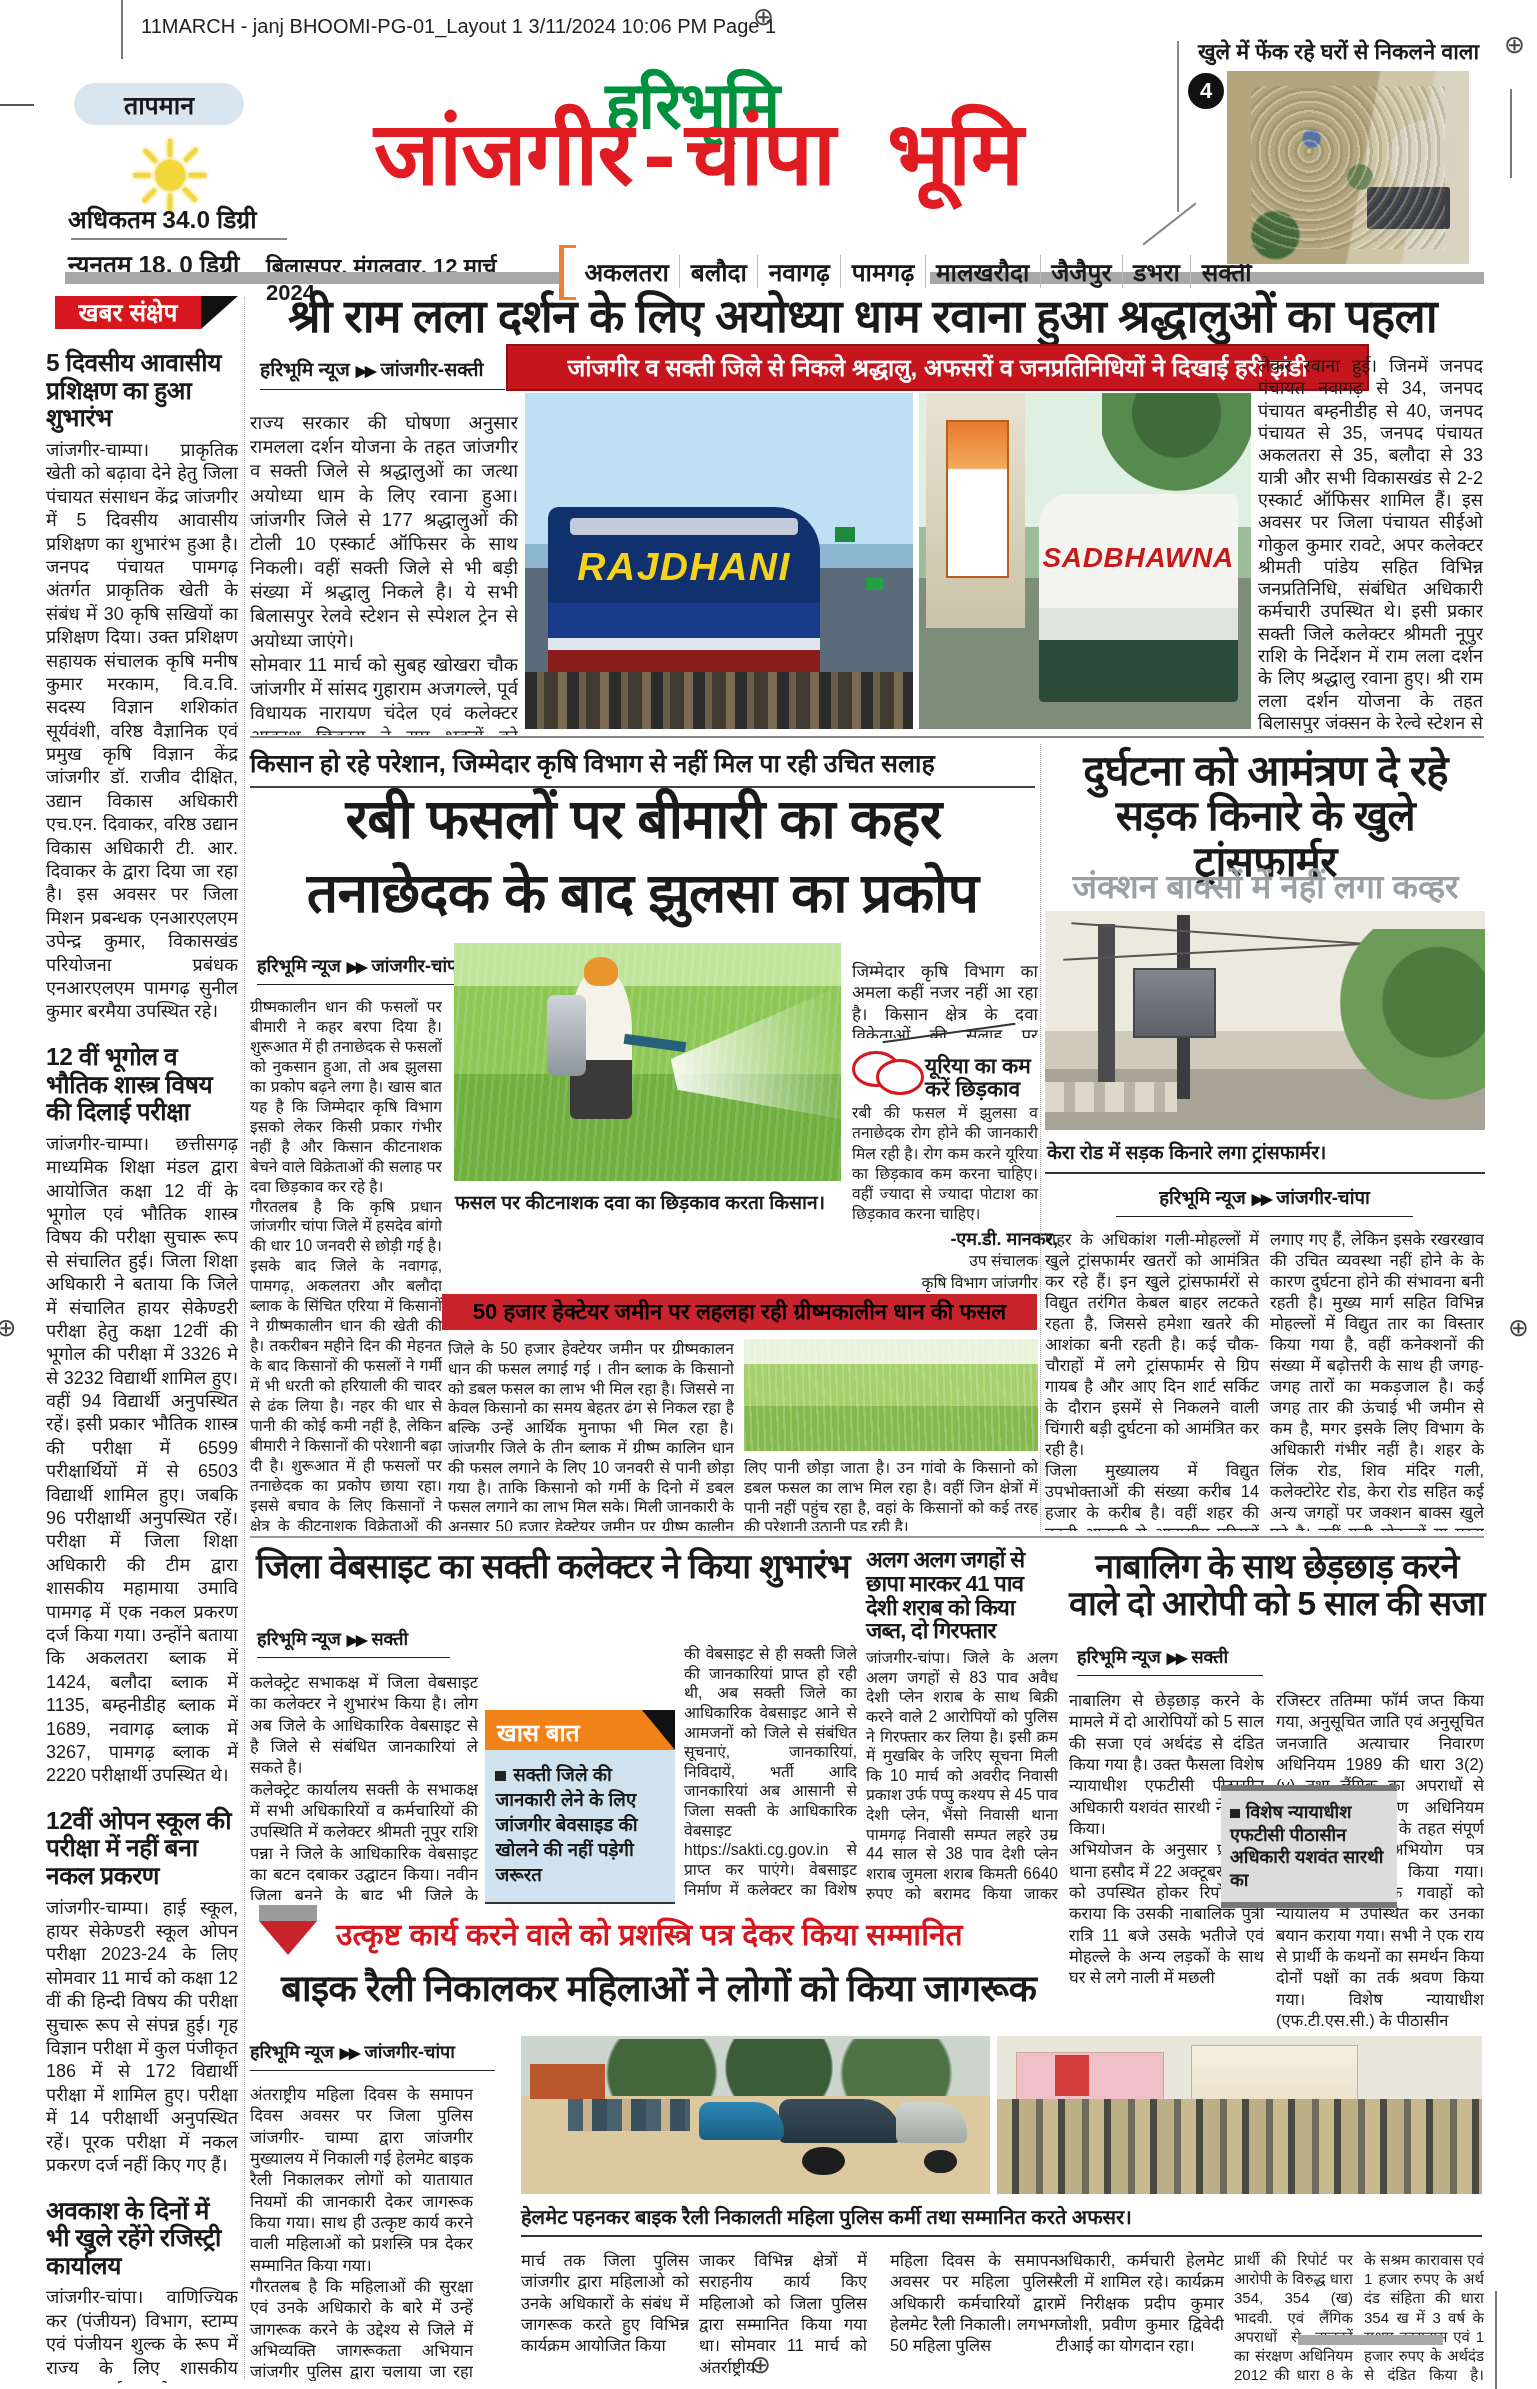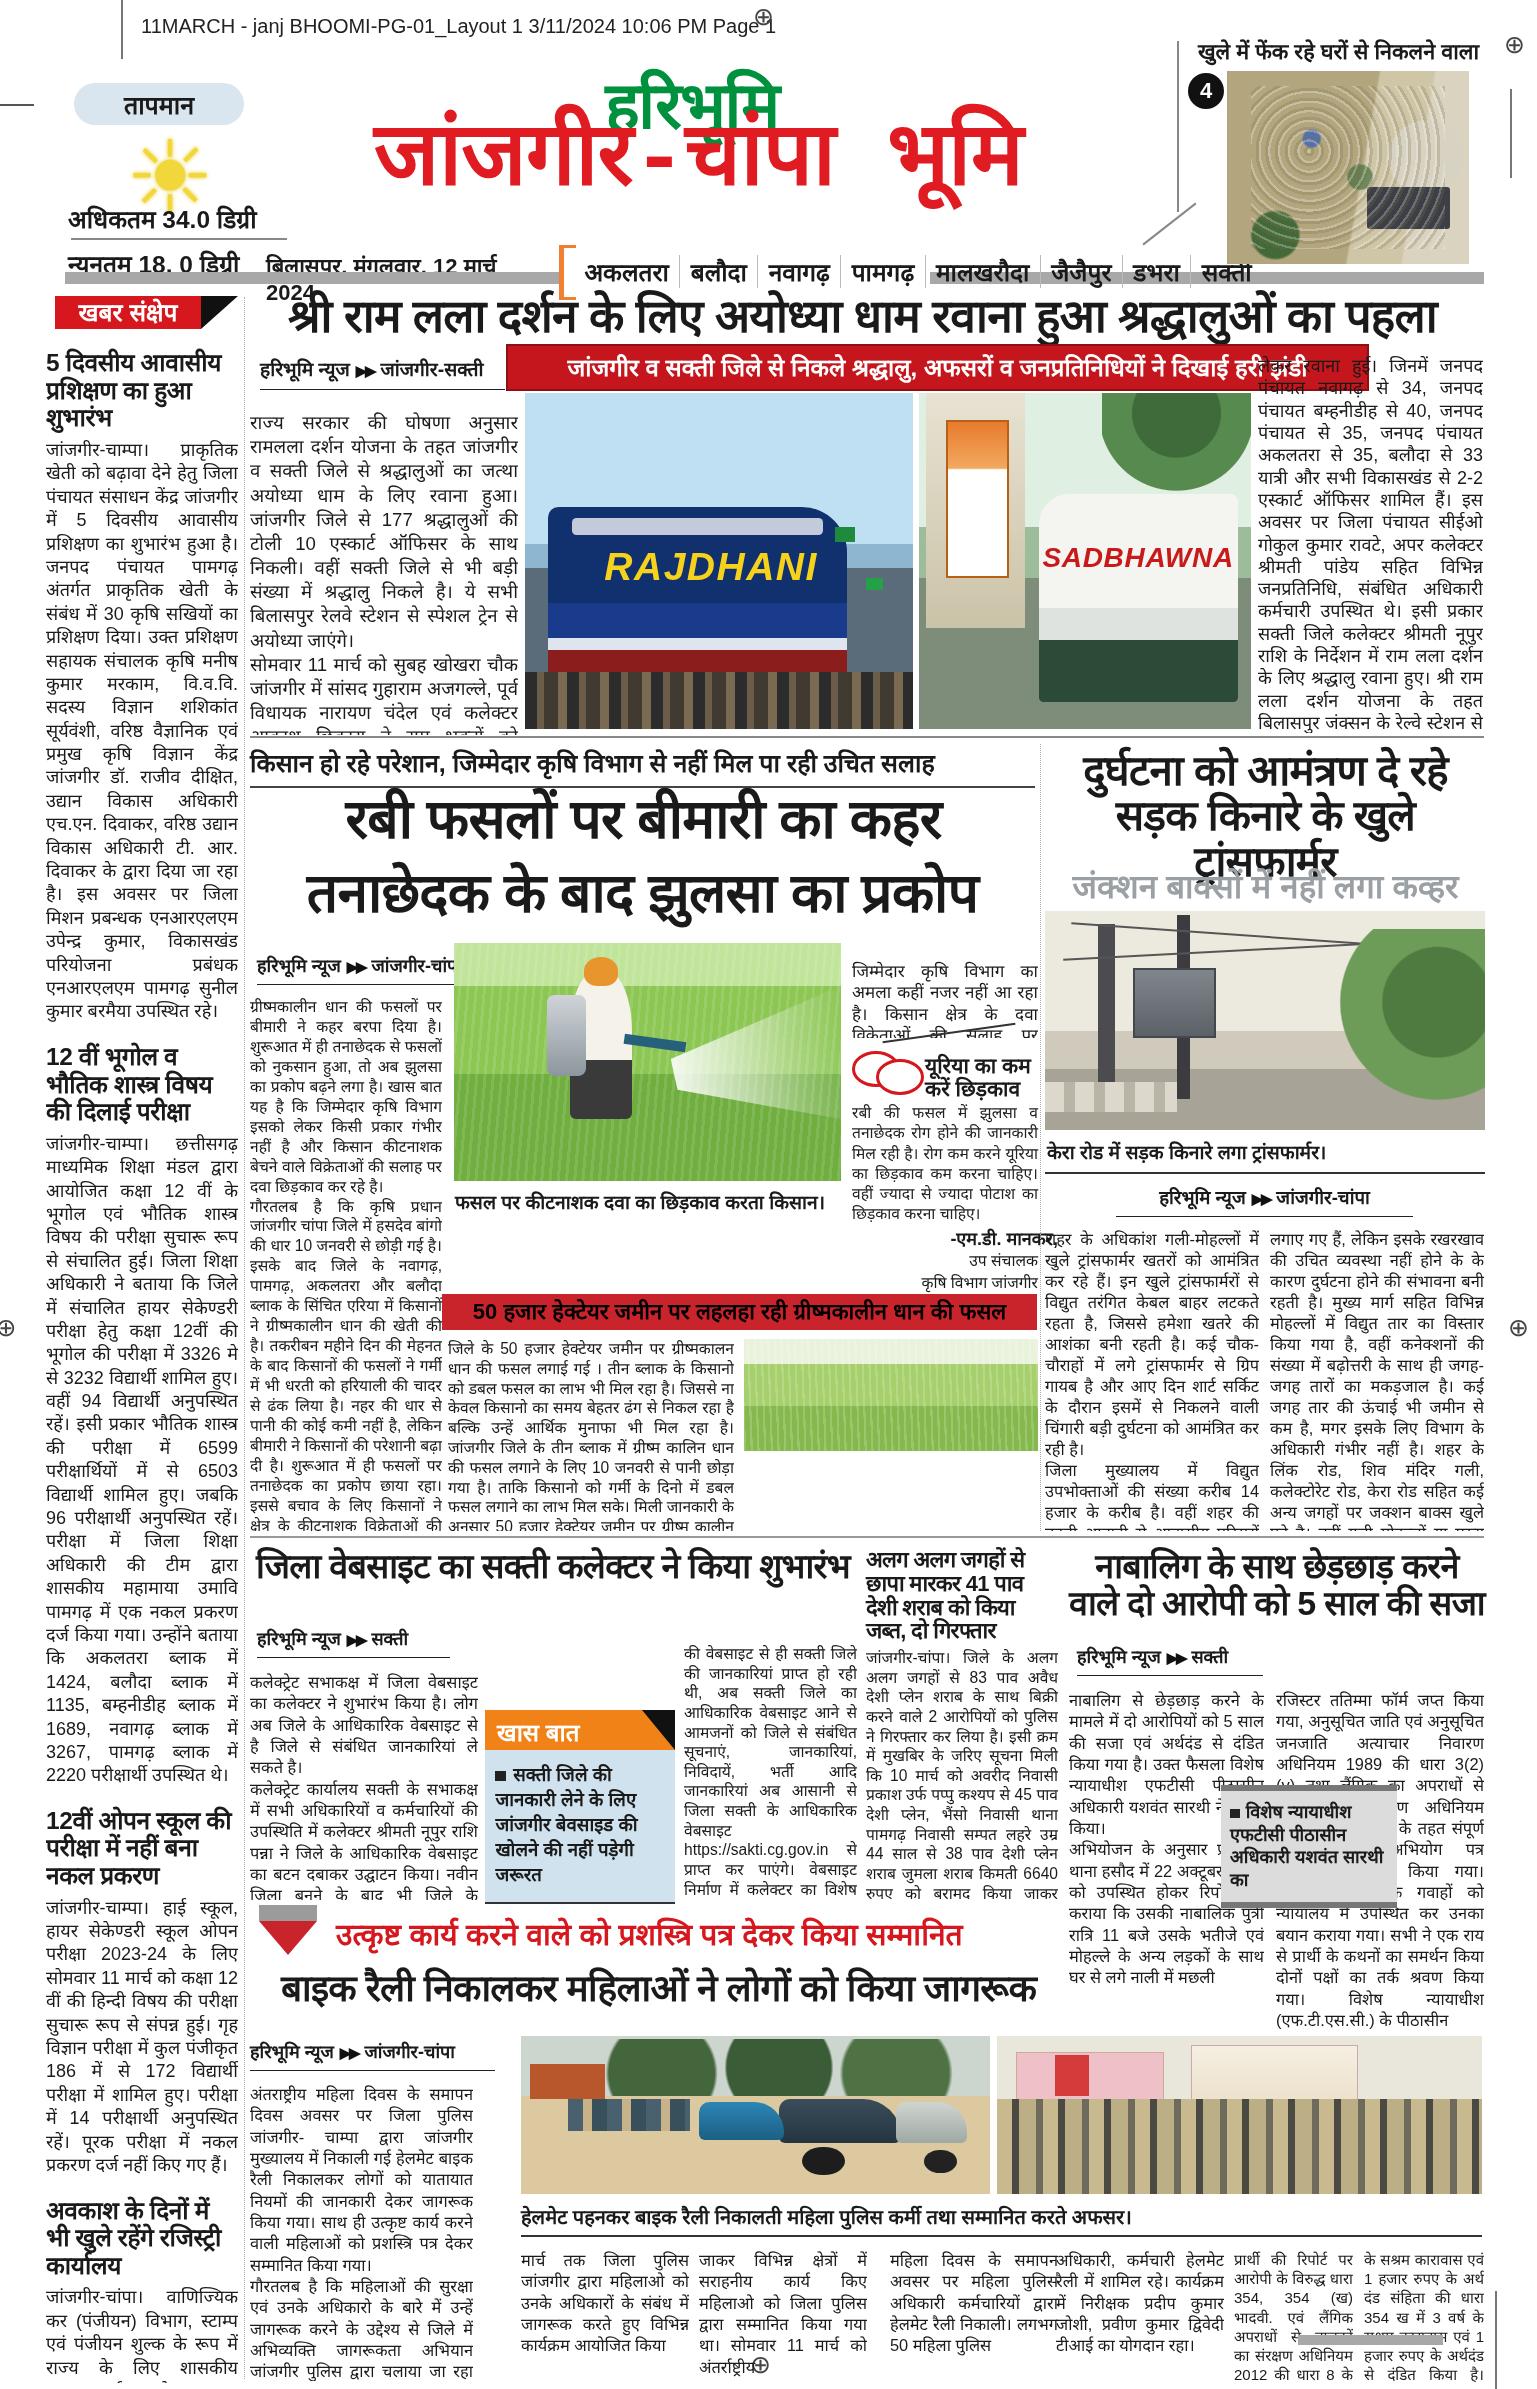--- a/index.html
+++ b/index.html
@@ -106,21 +106,21 @@
   <div class="abs byline" style="left:260px;top:355px;width:245px;">
     <span>हरिभूमि न्यूज</span><span class="arr">▶▶</span><span>जांजगीर-सक्ती</span>
   </div>
 
   <div class="abs c" style="left:506px;top:344px;width:859px;height:43px;background:#c4161c;color:#fff;font-weight:900;font-size:24px;line-height:43px;border:2.2px solid #8e0f14;">जांजगीर व सक्ती जिले से निकले श्रद्धालु, अफसरों व जनप्रतिनिधियों ने दिखाई हरी झंडी</div>
 
   <div class="abs jt pre ovh" style="left:250px;top:411px;width:268px;height:324px;font-size:18.6px;line-height:1.3;">राज्य सरकार की घोषणा अनुसार रामलला दर्शन योजना के तहत जांजगीर व सक्ती जिले से श्रद्धालुओं का जत्था अयोध्या धाम के लिए रवाना हुआ। जांजगीर जिले से 177 श्रद्धालुओं की टोली 10 एस्कार्ट ऑफिसर के साथ निकली। वहीं सक्ती जिले से भी बड़ी संख्या में श्रद्धालु निकले है। ये सभी बिलासपुर रेलवे स्टेशन से स्पेशल ट्रेन से अयोध्या जाएंगे।
 सोमवार 11 मार्च को सुबह खोखरा चौक जांजगीर में सांसद गुहाराम अजगल्ले, पूर्व विधायक नारायण चंदेल एवं कलेक्टर आकाश छिकारा ने राम भक्तों को जांजगीर से रेलवे स्टेशन बिलासपुर तक ले जाने वाली बस को हरी झंडी दिखा कर रवाना किया। खोखरा चौक में भगवान राम लला के दर्शन के लिए लोगों में अपार उत्साह दिखाई दिया। उनके जय श्रीराम-जय श्री राम के नारों की गूंज ने वातावरण को भक्तिमय बना दिया। जिले के 177 राम भक्तों की टोली एवं 10 एस्कार्ट ऑफिसर को</div>
 
   <div class="photo" style="left:525px;top:393px;width:388px;height:336px;background:linear-gradient(#bfe0f2 0 45%, #8fb6d0 45% 52%, #5a6b7a 52% 100%);">
-    <div class="abs" style="left:6%;top:34%;width:70%;height:52%;background:linear-gradient(#10306e 0 55%, #1a3a8c 55% 75%, #dfe5ee 75% 82%, #8c1d1d 82% 100%);border-radius:10.4px 45px 4.5px 4.5px;padding-left:27px;">
+    <div class="abs" style="left:6%;top:34%;width:70%;height:52%;background:linear-gradient(#10306e 0 55%, #1a3a8c 55% 75%, #dfe5ee 75% 82%, #8c1d1d 82% 100%);border-radius:10.4px 45px 4.5px 4.5px;">
       <div class="c" style="margin-top:14%;font-size:39px;font-weight:900;font-style:italic;color:#f7d21c;letter-spacing:1.5px;">RAJDHANI</div>
       <div class="abs" style="left:8%;top:6%;width:84%;height:10%;background:rgba(255,255,255,.75);border-radius:4.5px;"></div>
     </div>
     <div class="abs" style="left:0;bottom:0;width:100%;height:17%;background:repeating-linear-gradient(90deg,#2c2c2c 0 12px,#6b5d4a 12px 19.3px,#413a30 19.3px 33px,#7a6a52 33px 42px);"></div>
     <div class="abs" style="left:80%;top:40%;width:19.3px;height:15px;background:#1e8a3c;"></div>
     <div class="abs" style="left:88%;top:55%;width:16.4px;height:12px;background:#24a047;"></div>
   </div>
 
   <div class="photo" style="left:919px;top:393px;width:332px;height:336px;background:linear-gradient(#dff0e2 0 40%, #9dbd9a 40% 55%, #7d8d7a 55% 100%);">
     <div class="abs" style="left:2%;top:0;width:30%;height:70%;background:linear-gradient(#e7e2d2,#cbc3a8);"></div>
@@ -167,20 +167,21 @@
   <div class="abs b" style="left:872px;top:1226px;width:186px;text-align:right;font-size:18px;">-एम.डी. मानकर,</div>
   <div class="abs pre" style="left:852px;top:1249px;width:186px;text-align:right;font-size:15.6px;">उप संचालक
 कृषि विभाग जांजगीर</div>
 
   <div class="abs c ovh" style="left:442px;top:1294px;width:595px;height:36px;background:#c9242b;color:#000000;font-weight:900;font-size:22px;line-height:36px;">50 हजार हेक्टेयर जमीन पर लहलहा रही ग्रीष्मकालीन धान की फसल</div>
   <div class="abs jt pre ovh" style="left:448px;top:1339px;width:286px;height:192px;font-size:15.6px;line-height:1.27;">जिले के 50 हजार हेक्टेयर जमीन पर ग्रीष्मकालन धान की फसल लगाई गई । तीन ब्लाक  के किसानो को डबल फसल का लाभ भी मिल रहा है। जिससे ना केवल किसानो का समय बेहतर ढंग से निकल रहा है बल्कि उन्हें आर्थिक मुनाफा भी मिल रहा है। जांजगीर जिले के तीन ब्लाक में ग्रीष्म कालिन धान की फसल लगाने के लिए 10 जनवरी से पानी छोड़ा गया है। ताकि किसानो को गर्मी के दिनो में डबल फसल लगाने का लाभ मिल सके। मिली जानकारी के अनुसार 50 हजार हेक्टेयर जमीन पर ग्रीष्म कालीन धान की फसल लगाई गई है। जिसमें जांजगीर जिले के नवागढ, पामगढ एवं अकलतरा क्षेत्र के किसानो को इसका लाभ भी मिल रहा है। पहले देखा जाता था कि गर्मी के दिनो में धान सहित अन्य फसलो की पैदावार को लेकर ध्यान तक नही दिया जाता था, लेकिन पिछले तीन चार सालो के भीतर ग्रीष्मकालीन धान की फसल लगाने के लिए हसदेव बांध के माध्यम से 500 सौ क्युसेक पानी छोड़ा गया है। वही बम्हनीडीह एवं बलौदा ब्लाक के किसानो को गर्मी के दिनो में धान की फसल लगाने के लिए पानी छोड़ने की मांग भी की जाती रही है। जिन गांवो में डबल फसल लगाने के</div>
 
   <div class="photo" style="left:744px;top:1339px;width:294px;height:112px;background:linear-gradient(#e9f2da 0 22%, #a6d06c 22% 60%, #85b94e 60% 100%);">
     <div class="abs" style="left:0;top:0;width:100%;height:100%;background:repeating-linear-gradient(88deg, rgba(255,255,255,.18) 0 2.2px, transparent 2.2px 6.7px);"></div>
   </div>
+  <div class="abs jt pre ovh" style="left:744px;top:1458px;width:294px;height:73px;font-size:15.6px;line-height:1.27;">लिए पानी छोड़ा जाता है। उन गांवो के किसानो को डबल फसल का लाभ मिल रहा है। वहीं जिन क्षेत्रों में पानी नहीं पहुंच रहा है, वहां के किसानों को कई तरह की परेशानी उठानी पड़ रही है।</div>
 
   <div class="abs dot-sep" style="left:1040px;top:744px;height:787px;"></div>
 
   <div class="abs blk c hl" style="left:1047px;top:748px;width:437px;font-size:42px;">दुर्घटना को आमंत्रण दे रहे सड़क किनारे के खुले ट्रांसफार्मर</div>
   <div class="abs blk c" style="left:1047px;top:863px;width:437px;font-size:33px;color:#9aa0a4;">जंक्शन बाक्सों में नहीं लगा कव्हर</div>
   <div class="photo" style="left:1045px;top:911px;width:440px;height:219px;background:linear-gradient(#eceade 0 55%, #cfcabc 55% 72%, #a7a397 72% 100%);">
     <div class="abs" style="left:12%;top:6%;width:4%;height:78%;background:#4c4c50;"></div>
     <div class="abs" style="left:30%;top:2%;width:3%;height:84%;background:#3c3c40;"></div>
     <div class="abs" style="left:20%;top:26%;width:18%;height:30%;background:linear-gradient(#7f868c,#5b6167);border:2.2px solid #43484d;"></div>
     <div class="abs" style="left:6%;top:10%;width:70%;height:1.5px;background:#555;transform:rotate(4deg);"></div>

